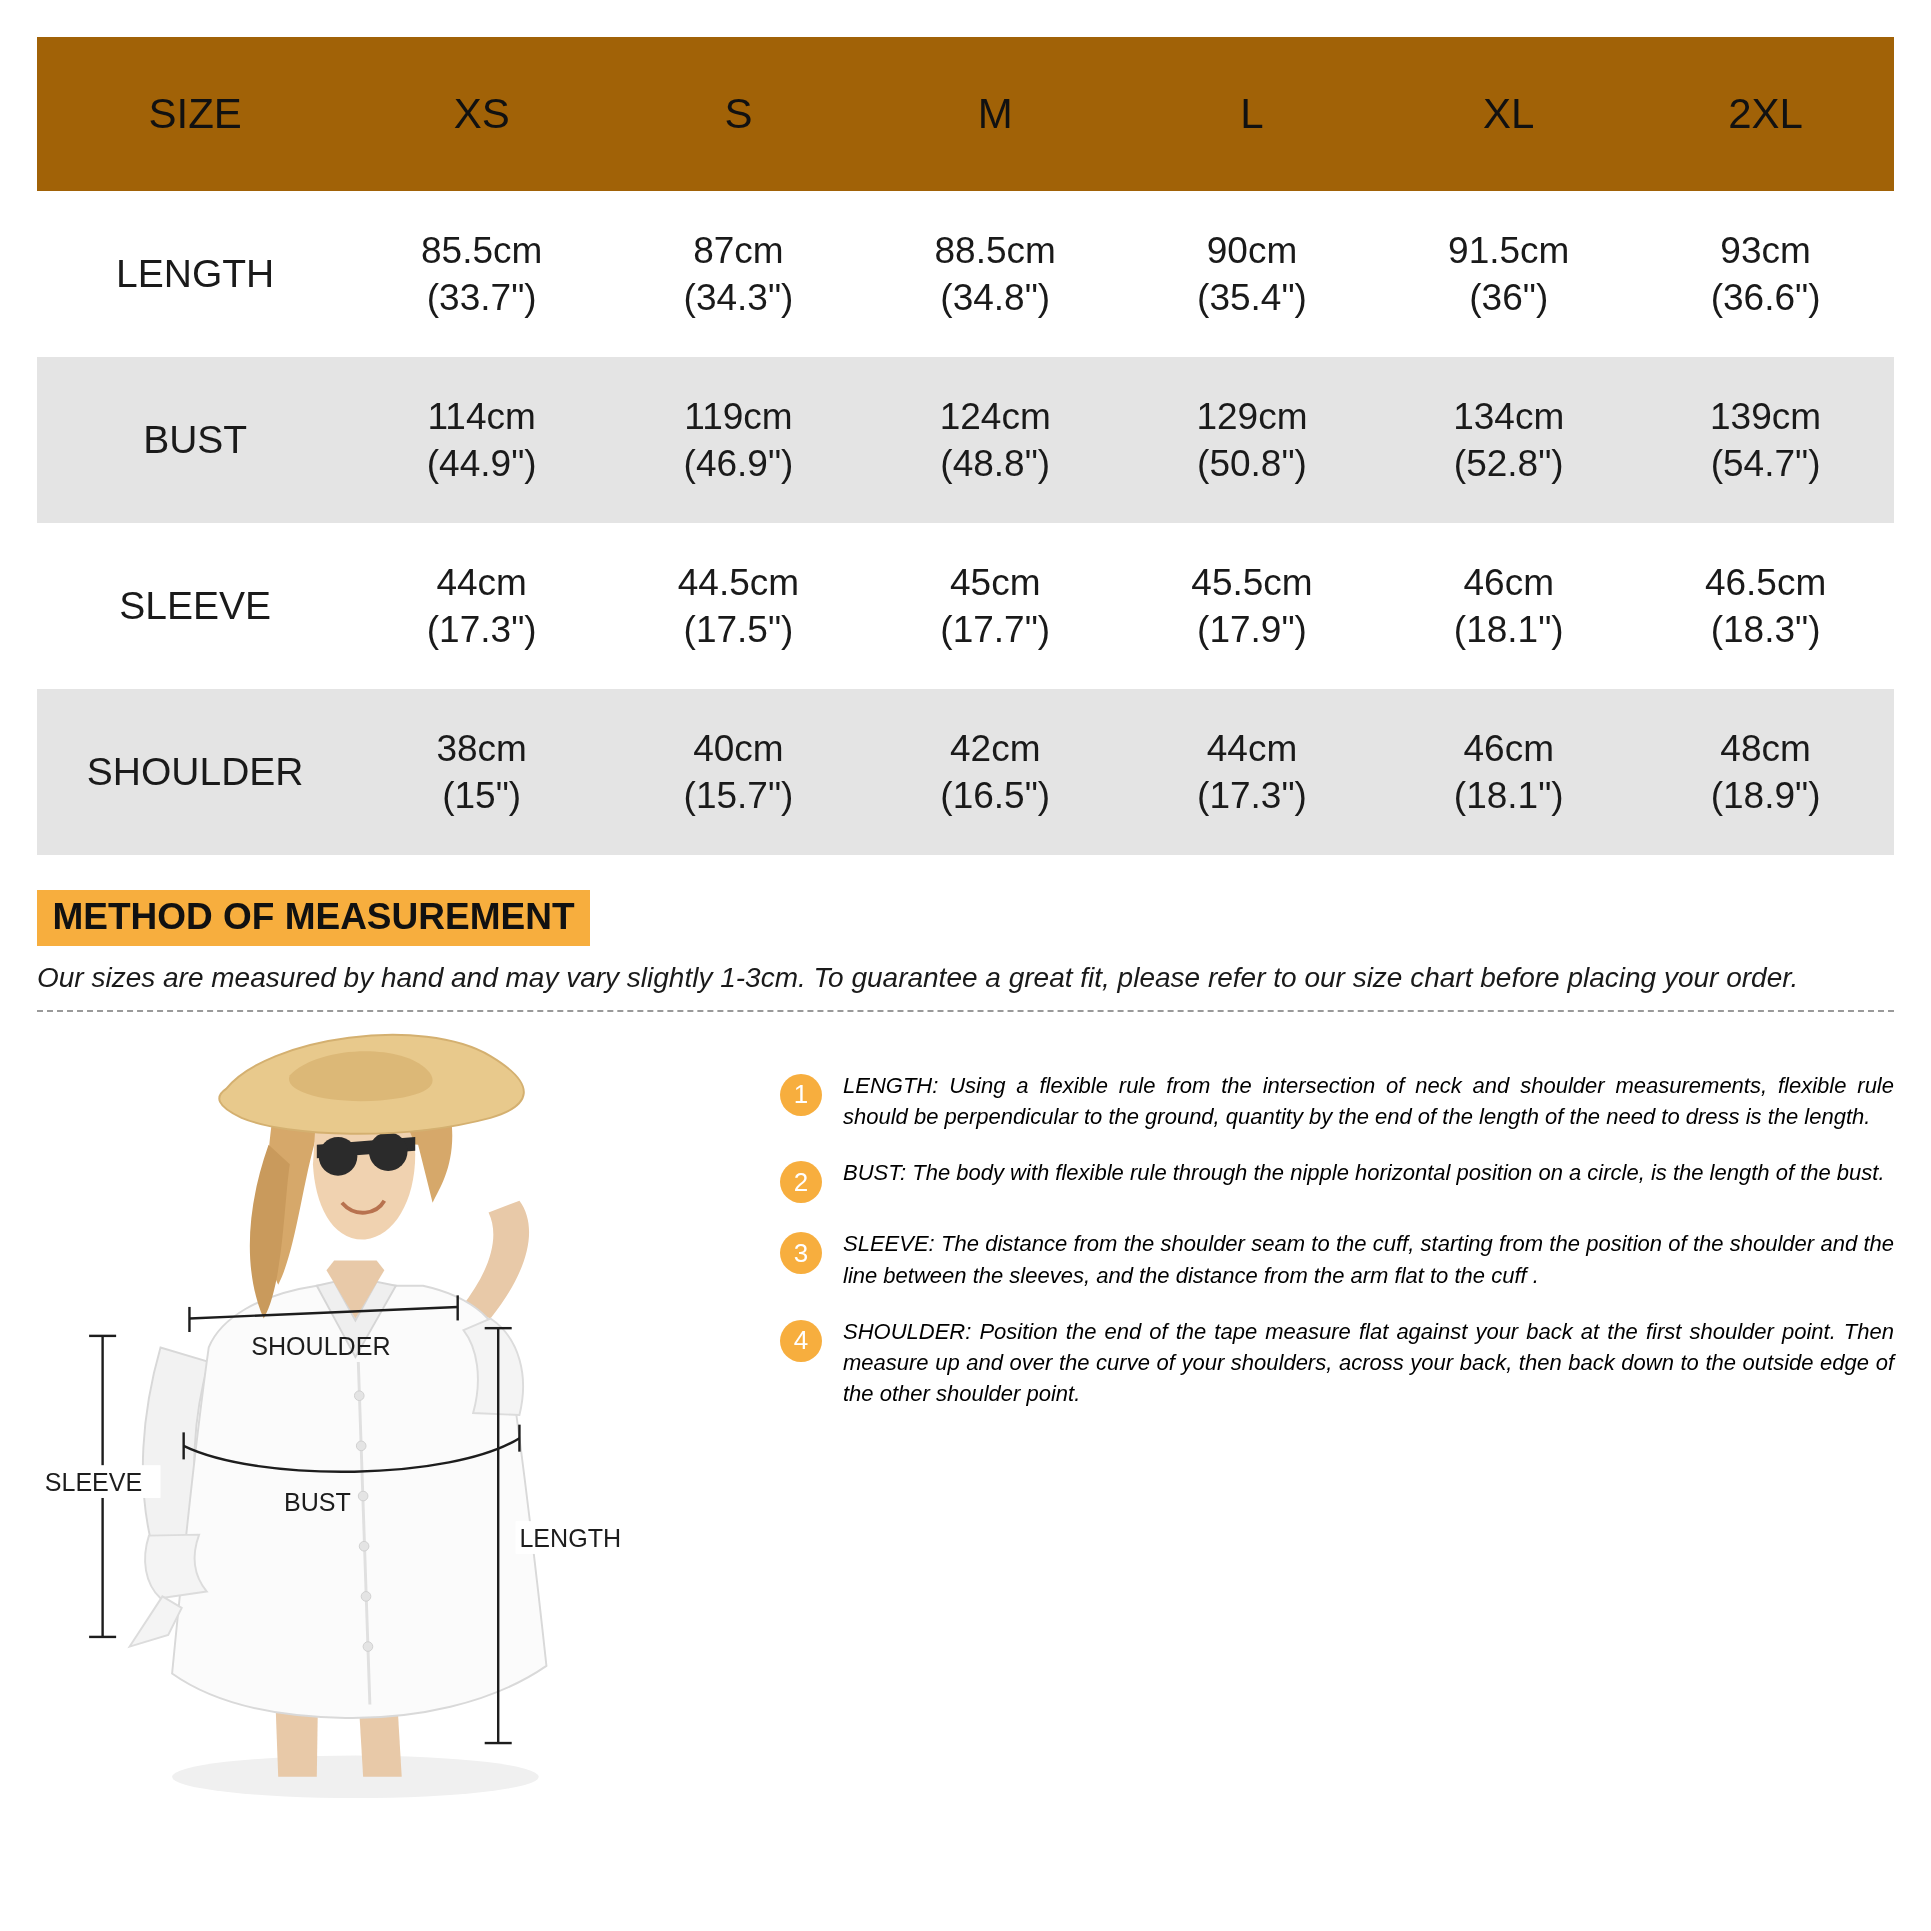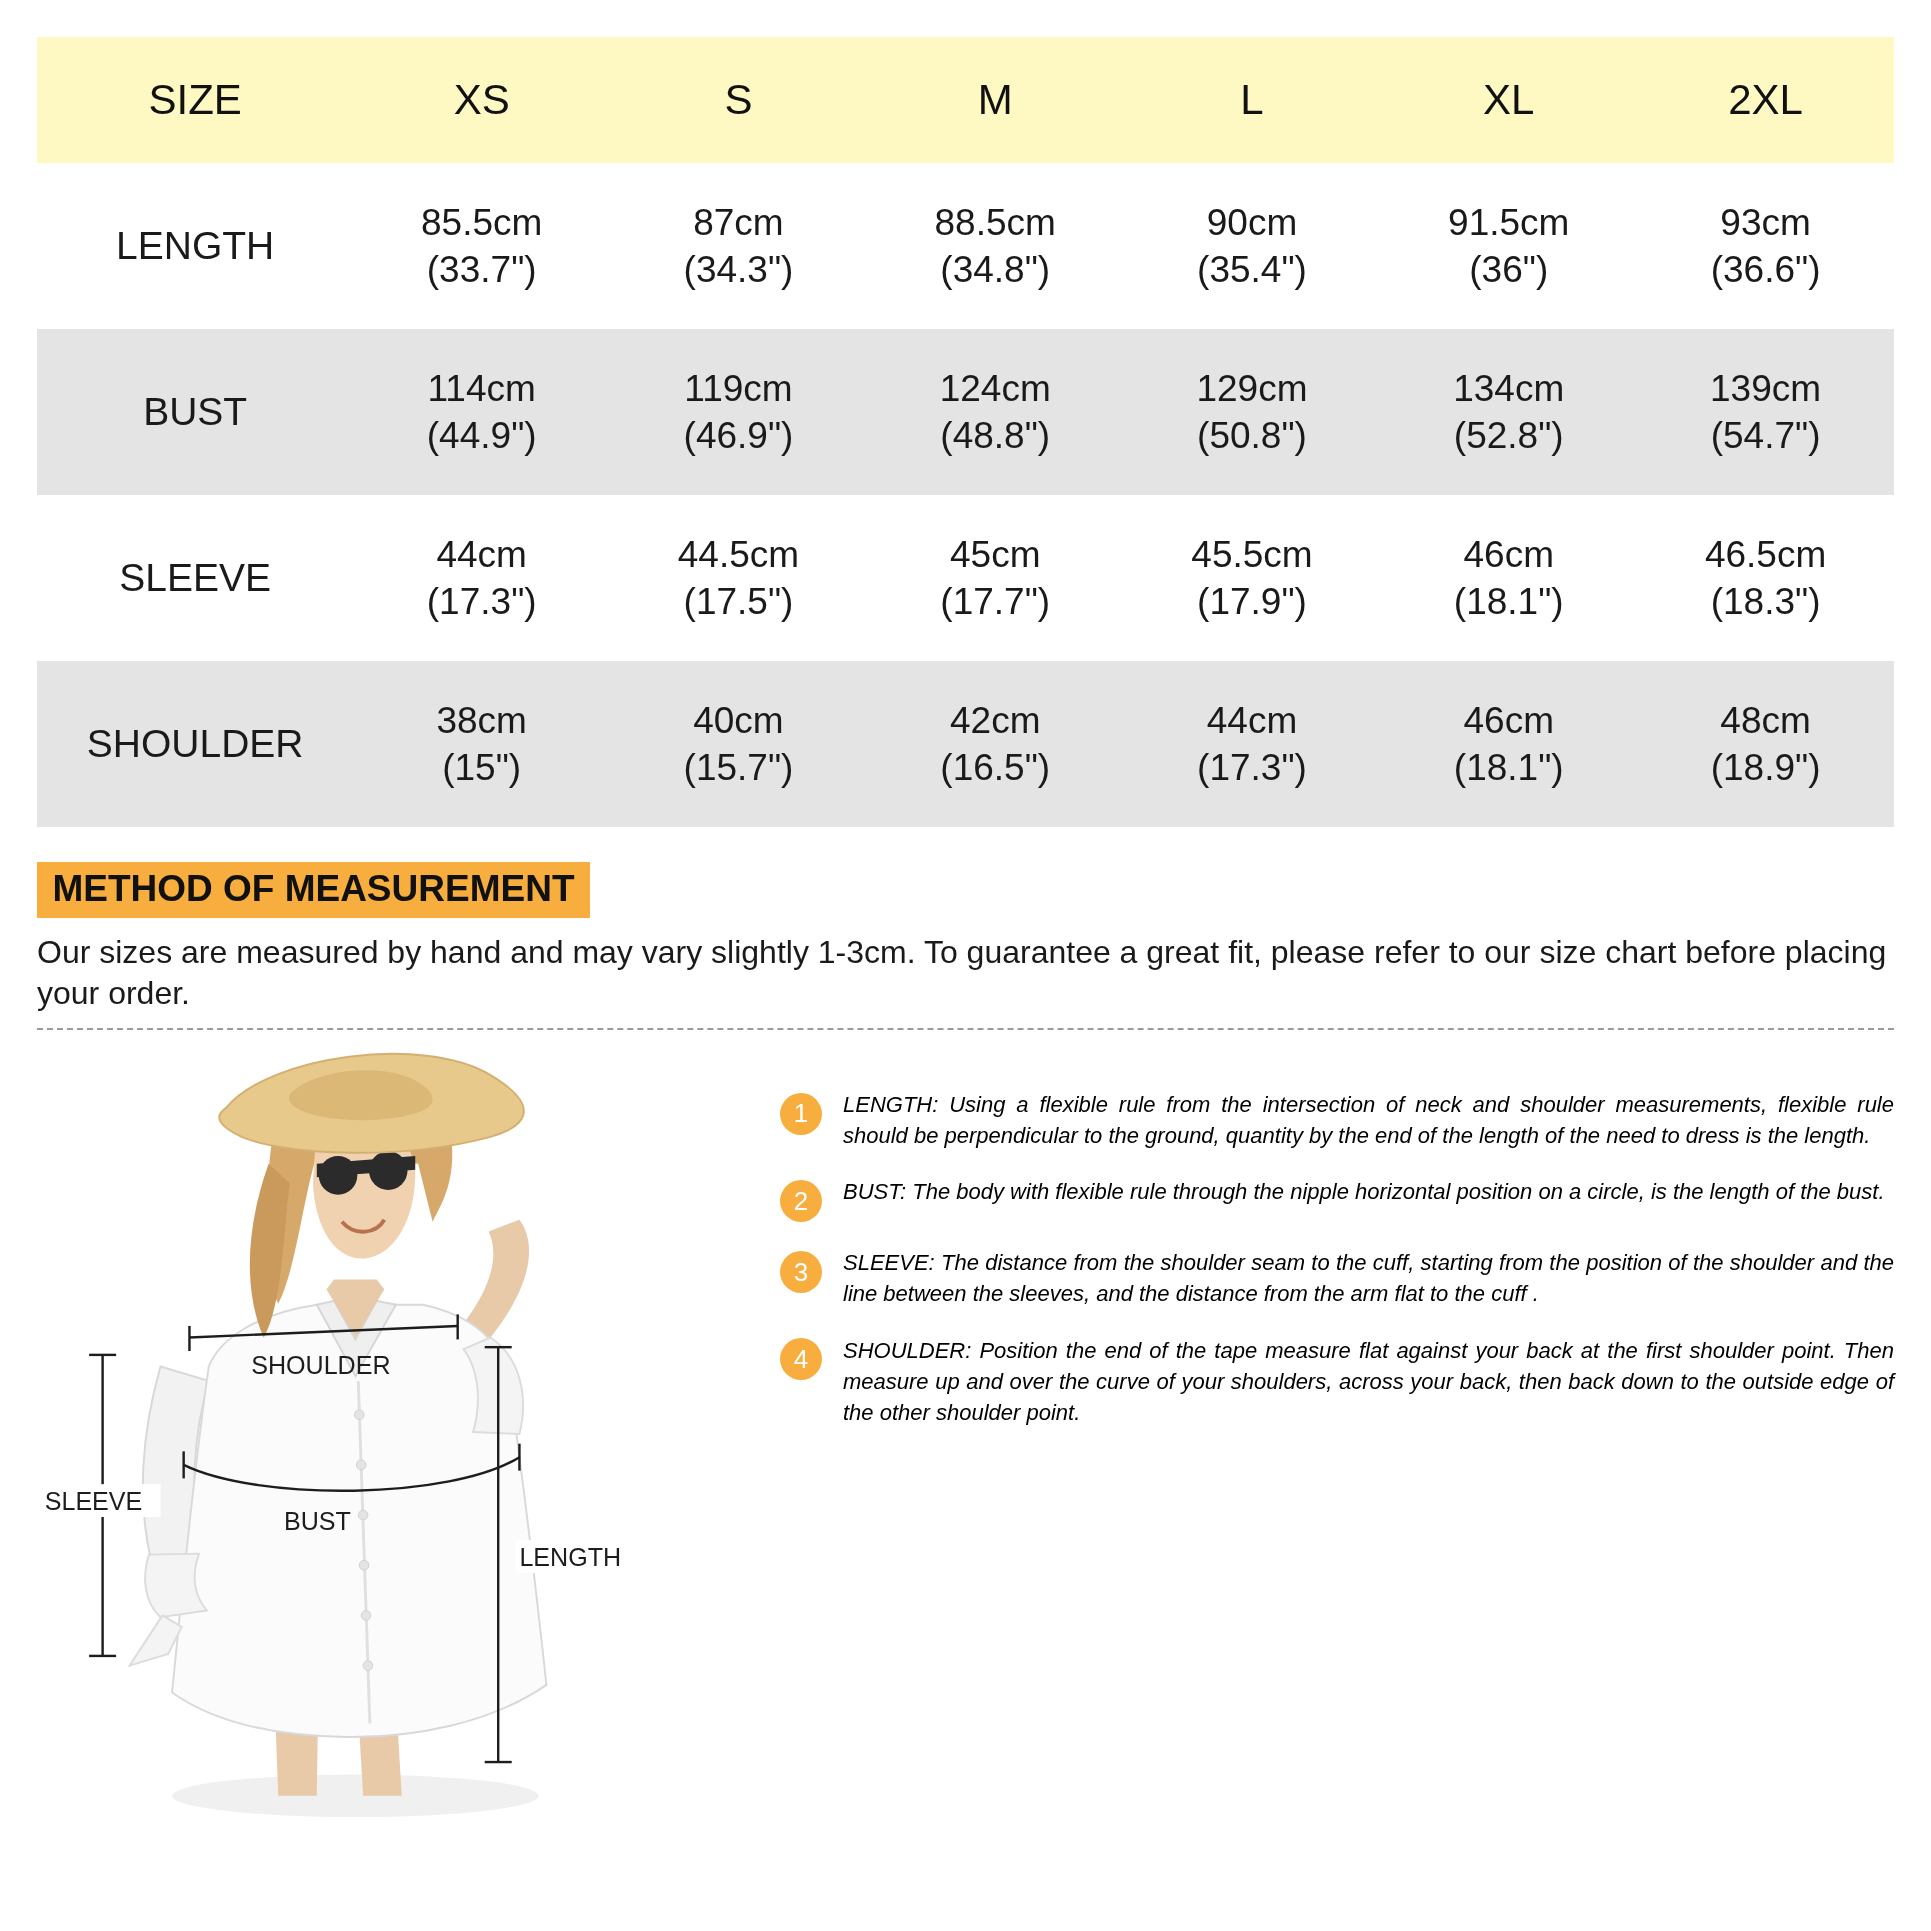--- a/index.html
+++ b/index.html
@@ -44,25 +44,25 @@
     width: 100%;
     border-collapse: collapse;
     margin-top: 37px;
     table-layout: fixed;
   }
   .size-table th, .size-table td {
     text-align: center;
     vertical-align: middle;
   }
   .size-table thead th {
-    background: #fef9c3;
+    background: #a16207;
     color: #111;
     font-size: 42px;
     font-weight: 400;
-    height: 126px;
+    height: 154px;
     padding: 0;
   }
   .size-table thead th.first-col {
     font-size: 42px;
   }
   .size-table tbody td {
     font-size: 37px;
     height: 166px;
     padding: 0 3.9px;
     line-height: 1.28;
@@ -81,24 +81,25 @@
     display: inline-block;
     background: #F7AE3E;
     color: #111;
     font-size: 37px;
     padding: 6.8px 15.4px 8.7px 15.4px;
     margin-top: 35px;
     line-height: 1.1;
     font-weight: bold;
   }
   .method-note {
-    font-size: 32px;
+    font-size: 28px;
     color: #1a1a1a;
     margin-top: 13.5px;
     line-height: 1.3;
+    font-style: italic;
   }
   .dashed {
     border-top: 2.4px dashed #9a9a9a;
     margin-top: 13.5px;
   }
 
   
   .bottom {
     display: flex;
     margin-top: 17.4px;

